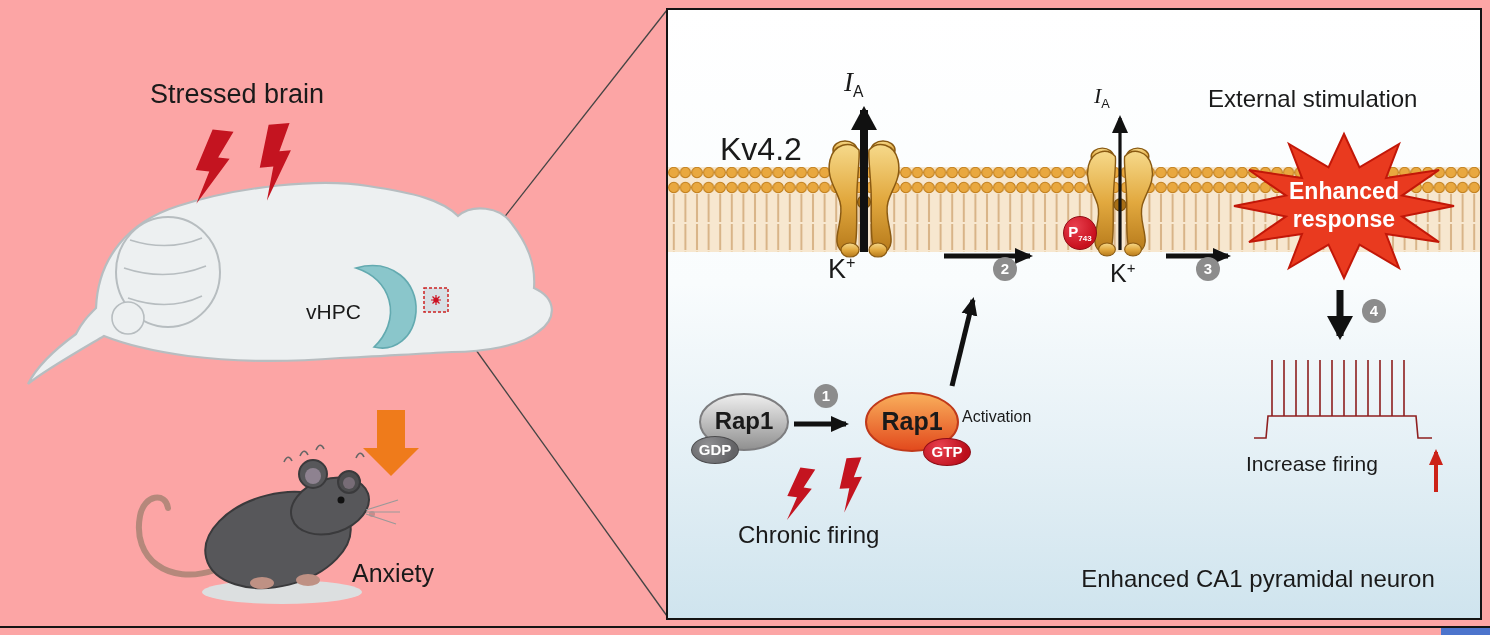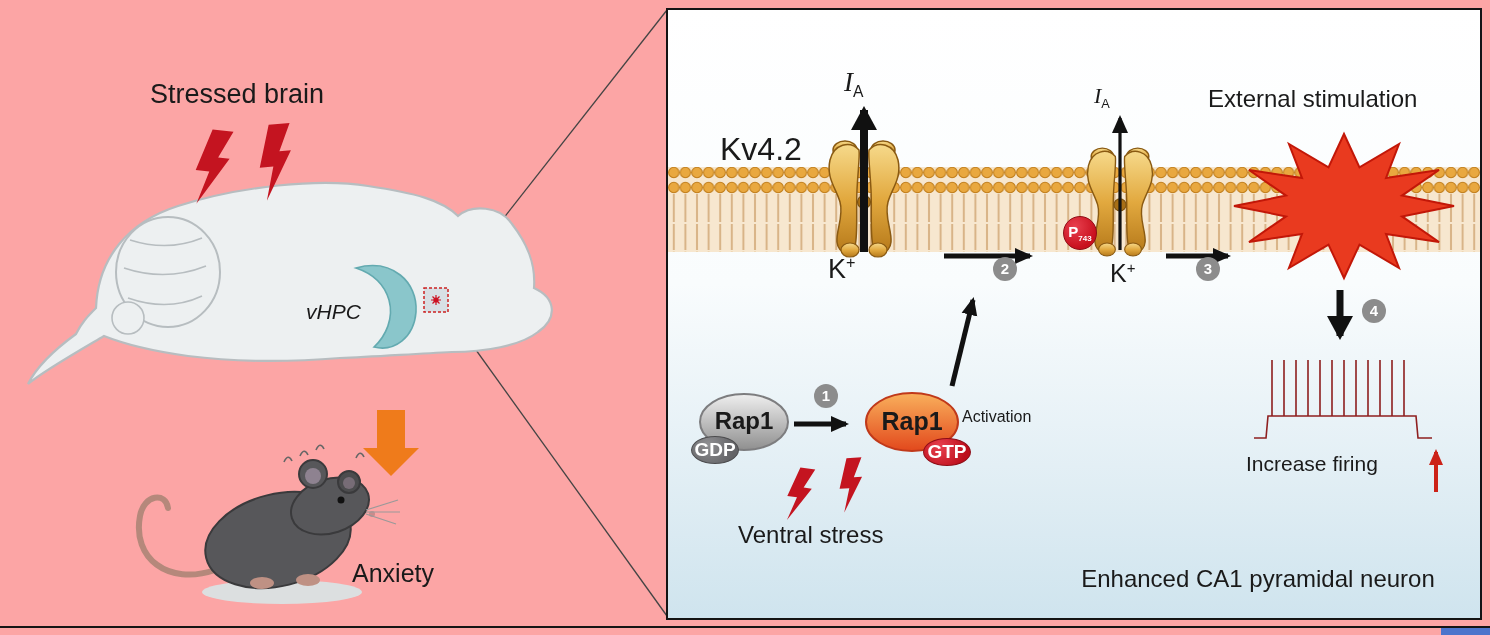--- a/index.html
+++ b/index.html
@@ -12,21 +12,21 @@
   sup{font-size:60%;}
   #scene-svg{position:absolute;left:0;top:0;z-index:0;}
   .ltext{z-index:1;}
   #panel{position:absolute;left:666px;top:8px;width:816px;height:612px;
          border:2px solid #141414;box-sizing:border-box;z-index:2;
          background:linear-gradient(180deg,#ffffff 0%,#f9fcfd 45%,#e3eff5 75%,#cfe4ee 100%);}
   #panel svg{position:absolute;left:0;top:0;}
   .ptext{z-index:3;}
   .step{width:24px;height:24px;border-radius:50%;background:#8c8c8c;color:#fff;
         font-weight:bold;font-size:15px;text-align:center;line-height:24px;z-index:3;}
-  .badge{border-radius:50%;color:#fff;font-weight:bold;font-size:19px;
+  .badge{border-radius:50%;color:#fff;font-weight:bold;font-size:15px;
          text-align:center;z-index:4;}
   #phospho{width:32px;height:32px;line-height:30px;background:radial-gradient(circle at 35% 30%,#e8404e,#c8101e 70%);
            border:1px solid #8e0c16;font-size:15px;}
   .nucl{width:46px;height:26px;line-height:26px;border-radius:50%;}
   #gdp-badge{background:radial-gradient(circle at 35% 30%,#8f8f92,#636366 75%);border:1px solid #4c4c4e;}
   #gtp-badge{background:radial-gradient(circle at 35% 30%,#e8404e,#bc0e1b 75%);border:1px solid #8e0c16;}
   .ell-label{font-weight:bold;text-align:center;z-index:3;}
   #enhanced{z-index:3;color:#ffffff;font-weight:bold;font-size:23px;text-align:center;line-height:1.2;}
   #bottom-rule{position:absolute;left:0;top:626px;width:1490px;height:2px;background:#151515;z-index:5;}
   #corner-accent{position:absolute;left:1441px;top:628px;width:49px;height:7px;background:#4c74cc;z-index:6;}
@@ -101,21 +101,21 @@
       <g stroke="#666" stroke-width="1.6" fill="none">
         <path d="M284,462 q4,-9 8,-1"></path>
         <path d="M300,456 q4,-9 8,-1"></path>
         <path d="M316,450 q4,-9 8,-1"></path>
         <path d="M356,458 q4,-9 8,-1"></path>
       </g>
     </g>
   </svg>
 
   <div class="abs t ltext" style="left:150px;top:80px;font-size:27px;">Stressed brain</div>
-  <div class="abs t ltext" style="left:306px;top:300px;font-size:21px;font-style:italic;">vHPC</div>
+  <div class="abs t ltext" style="left:306px;top:300px;font-size:21px;">vHPC</div>
   <div class="abs t ltext" style="left:352px;top:560px;font-size:25px;">Anxiety</div>
 
   <div id="panel">
     <svg width="812" height="608" viewBox="0 0 812 608">
       <defs>
         <polygon id="pbolt" points="14,0 34,0 22,26 33,26 6,72 15,40 2,40"></polygon>
         <linearGradient id="goldG" x1="0" y1="0" x2="0" y2="1">
           <stop offset="0" stop-color="#f6d98a"></stop>
             <stop offset="0.5" stop-color="#e2a93f"></stop>
           <stop offset="1" stop-color="#b6791a"></stop>
@@ -243,24 +243,28 @@
     <div class="abs step" style="left:694px;top:289px;">4</div>
 
     <div class="abs t ell-label" style="left:26px;top:398px;width:100px;font-size:24px;">Rap1</div>
     <div id="gdp-badge" class="abs badge nucl" style="left:23px;top:426px;">GDP</div>
 
     <div class="abs t ell-label" style="left:194px;top:398px;width:100px;font-size:25px;">Rap1</div>
     <div id="gtp-badge" class="abs badge nucl" style="left:255px;top:428px;">GTP</div>
 
     <div class="abs t ptext" style="left:294px;top:398px;font-size:16px;">Activation</div>
 
-    <div class="abs t ptext" style="left:70px;top:512px;font-size:24px;">Ventral stress</div>
+    <div class="abs t ptext" style="left:70px;top:512px;font-size:24px;">Chronic firing</div>
 
     <div class="abs t ptext" style="left:540px;top:76px;width:264px;font-size:24px;">External stimulation</div>
 
+    <div id="enhanced" class="abs" style="left:596px;top:168px;width:160px;">
+      <div>Enhanced</div>
+      <div>response</div>
+    </div>
 
     <div class="abs t ptext" style="left:578px;top:442px;width:160px;text-align:left;font-size:21px;">Increase firing</div>
 
     <div class="abs t ptext" style="left:400px;top:556px;width:380px;text-align:center;font-size:24px;">Enhanced CA1 pyramidal neuron</div>
   </div>
 
   <div id="bottom-rule"></div>
   <div id="corner-accent"></div>
 </div>
 

